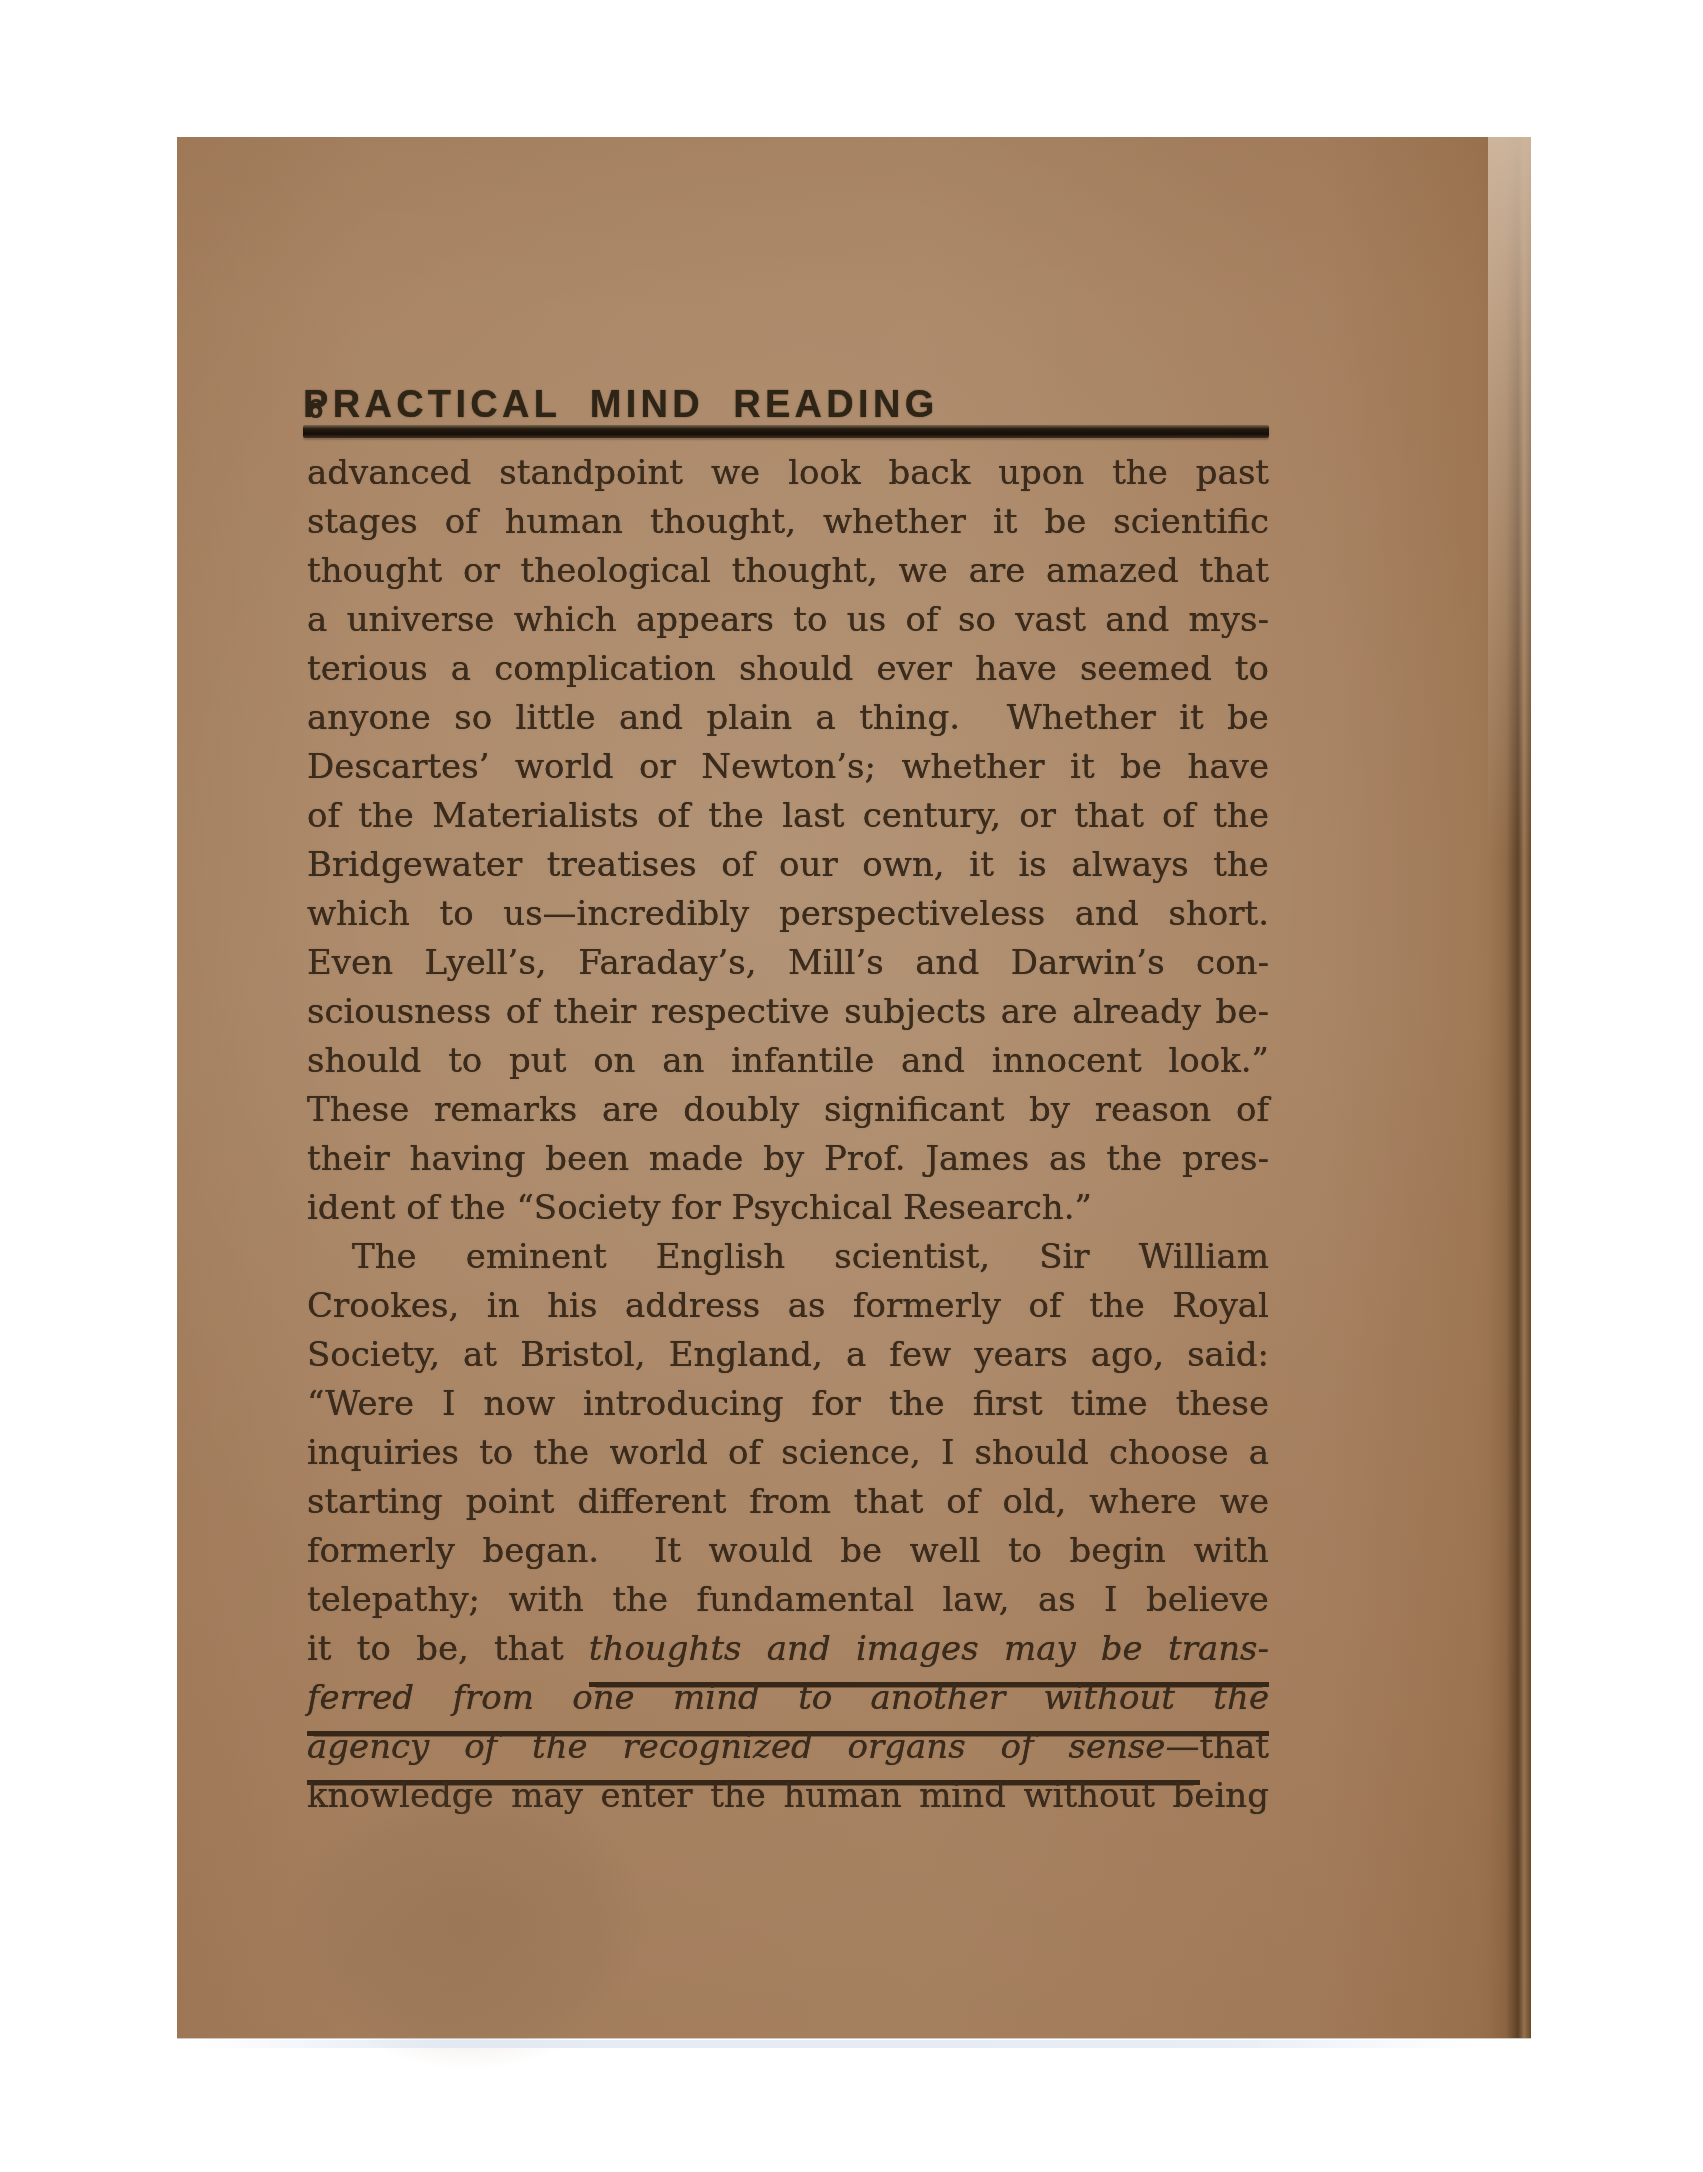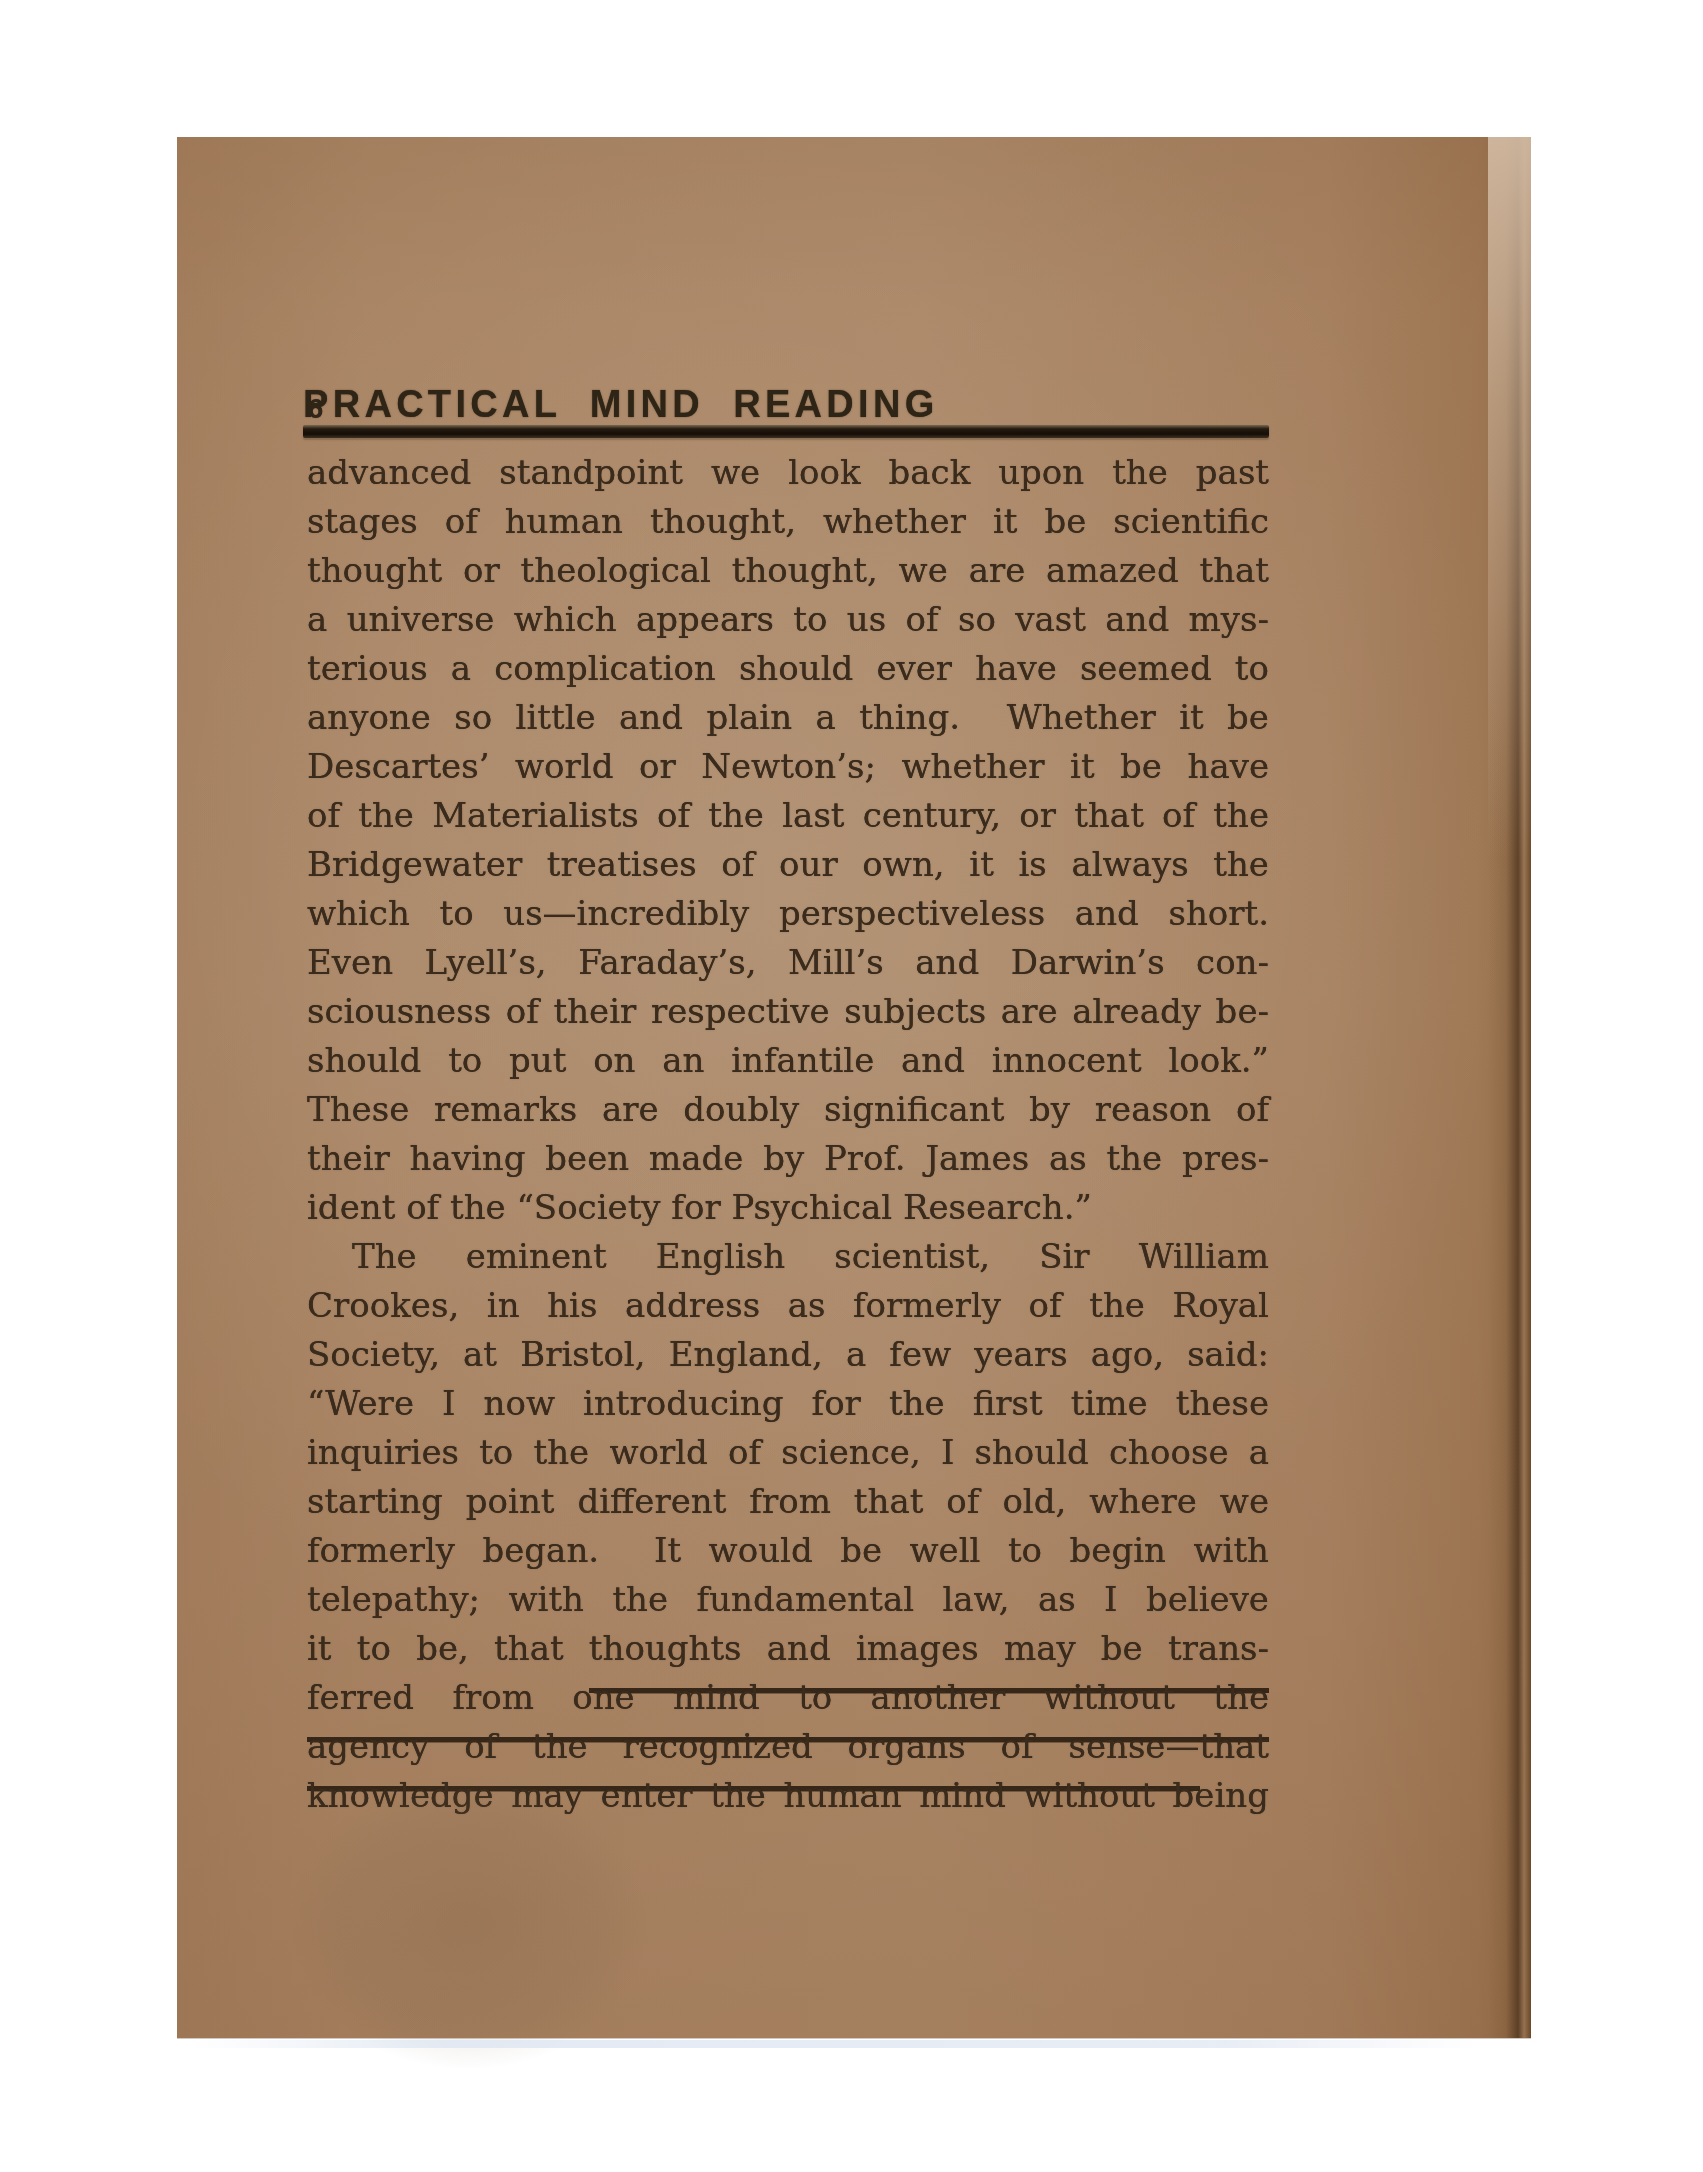--- a/index.html
+++ b/index.html
@@ -67,22 +67,23 @@
   }
   .line{
     height:49px;white-space:nowrap;
     text-align:justify;text-align-last:justify;
   }
   .line.left{text-align:center;text-align-last:left;}
   .line.indent{padding-left:45px;}
   .line span{white-space:normal;}
   .u{
     border-bottom:5.7px solid rgba(44,32,18,0.92);
-    padding-bottom:20px;
+    padding-bottom:14px;
     box-shadow:0 7.6px 0 -6.7px rgba(44,32,18,0.45);
+    font-style:italic;
   }
 </style>
 </head>
 <body>
 
 <div class="scan">
   <div class="page">
     <div class="header">
       <span class="pagenum">6</span>
       <div class="running-title">PRACTICAL MIND READING</div>

